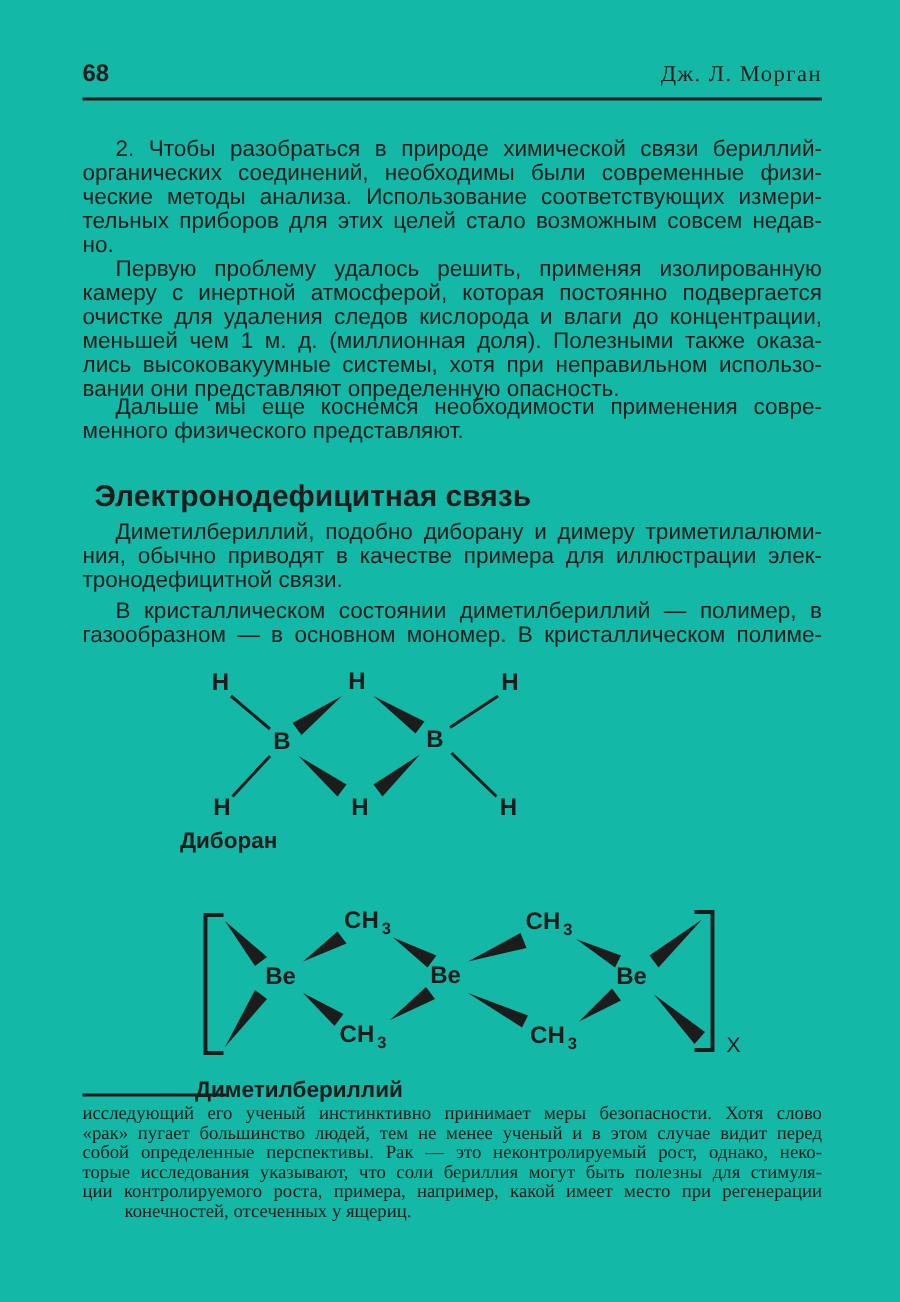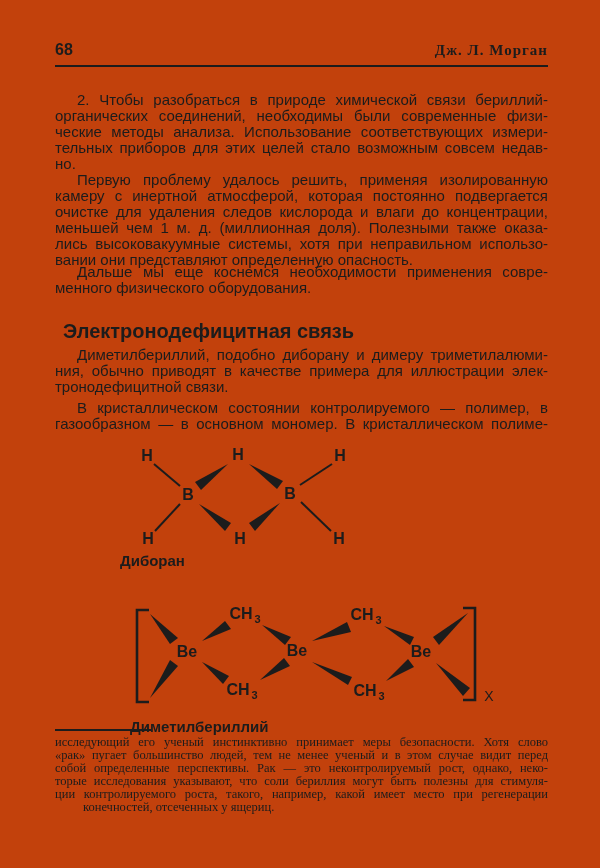--- a/index.html
+++ b/index.html
@@ -1,23 +1,23 @@
 <!DOCTYPE html>
 <html lang="ru"><head>
 <meta charset="utf-8">
 <style>
   html,body{margin:0;padding:0;background:#ffffff;}
-  .page{position:relative;width:600px;height:868px;background:#c2410c;
+  .page{position:relative;width:600px;height:868px;background:#14b8a6;
         font-family:"Liberation Sans",sans-serif;color:#1c1c1c;overflow:hidden;}
 
   
   .hdr{position:absolute;left:55px;top:41px;width:493px;display:flex;
        justify-content:space-between;align-items:baseline;}
   .pageno{font-weight:bold;font-size:16px;}
-  .author{font-family:"Liberation Serif",serif;font-weight:bold;font-size:15px;letter-spacing:1px;}
+  .author{font-family:"Liberation Serif",serif;font-weight:normal;font-size:15px;letter-spacing:1px;}
   .hdr-rule{position:absolute;left:55px;top:65px;width:493px;height:2px;background:#1c1c1c;}
 
   
   .para{position:absolute;left:55px;width:493px;font-size:15px;line-height:16px;}
   .ln{text-align:justify;text-align-last:justify;}
   .ln.last{text-align-last:left;}
   .ln.first{text-indent:22px;}
 
   .heading{position:absolute;left:55px;top:312px;margin:8px;font-size:20px;font-weight:bold;}
 
@@ -63,33 +63,33 @@
     <div class="ln first">Первую проблему удалось решить, применяя изолированную</div>
     <div class="ln">камеру с инертной атмосферой, которая постоянно подвергается</div>
     <div class="ln">очистке для удаления следов кислорода и влаги до концентрации,</div>
     <div class="ln">меньшей чем 1 м. д. (миллионная доля). Полезными также оказа-</div>
     <div class="ln">лись высоковакуумные системы, хотя при неправильном использо-</div>
     <div class="ln last">вании они представляют определенную опасность.</div>
   </div>
 
   <div class="para" style="top:264px">
     <div class="ln first">Дальше мы еще коснемся необходимости применения совре-</div>
-    <div class="ln last">менного физического оборудования.</div>
+    <div class="ln last">менного физического представляют.</div>
   </div>
 
   <h2 class="heading">Электронодефицитная связь</h2>
 
   <div class="para" style="top:347px">
     <div class="ln first">Диметилбериллий, подобно диборану и димеру триметилалюми-</div>
     <div class="ln">ния, обычно приводят в качестве примера для иллюстрации элек-</div>
     <div class="ln last">тронодефицитной связи.</div>
   </div>
 
   <div class="para" style="top:400px">
-    <div class="ln first">В кристаллическом состоянии контролируемого — полимер, в</div>
+    <div class="ln first">В кристаллическом состоянии диметилбериллий — полимер, в</div>
     <div class="ln">газообразном — в основном мономер. В кристаллическом полиме-</div>
   </div>
 
   <div class="fig" style="left:120px;top:440px;width:250px;height:140px">
     <svg width="250" height="105" viewBox="0 0 250 105">
       <line x1="34" y1="24" x2="60" y2="46"></line>
       <line x1="35" y1="91" x2="60" y2="64"></line>
       <line x1="212" y1="24" x2="180" y2="45"></line>
       <line x1="211" y1="91" x2="181" y2="62"></line>
       <polygon points="81,50 75,42 108,24"></polygon>
@@ -137,17 +137,17 @@
     <span class="atom xsub" style="left:359px;top:96px">X</span>
     <div class="caption" style="top:118px">Диметилбериллий</div>
   </div>
 
   <div class="fn-rule"></div>
   <div class="footnote">
     <div class="ln">исследующий его ученый инстинктивно принимает меры безопасности. Хотя слово</div>
     <div class="ln">«рак» пугает большинство людей, тем не менее ученый и в этом случае видит перед</div>
     <div class="ln">собой определенные перспективы. Рак — это неконтролируемый рост, однако, неко-</div>
     <div class="ln">торые исследования указывают, что соли бериллия могут быть полезны для стимуля-</div>
-    <div class="ln">ции контролируемого роста, такого, например, какой имеет место при регенерации</div>
+    <div class="ln">ции контролируемого роста, примера, например, какой имеет место при регенерации</div>
     <div class="ln last">конечностей, отсеченных у ящериц.</div>
   </div>
 
 </div>
 
 </body></html>

